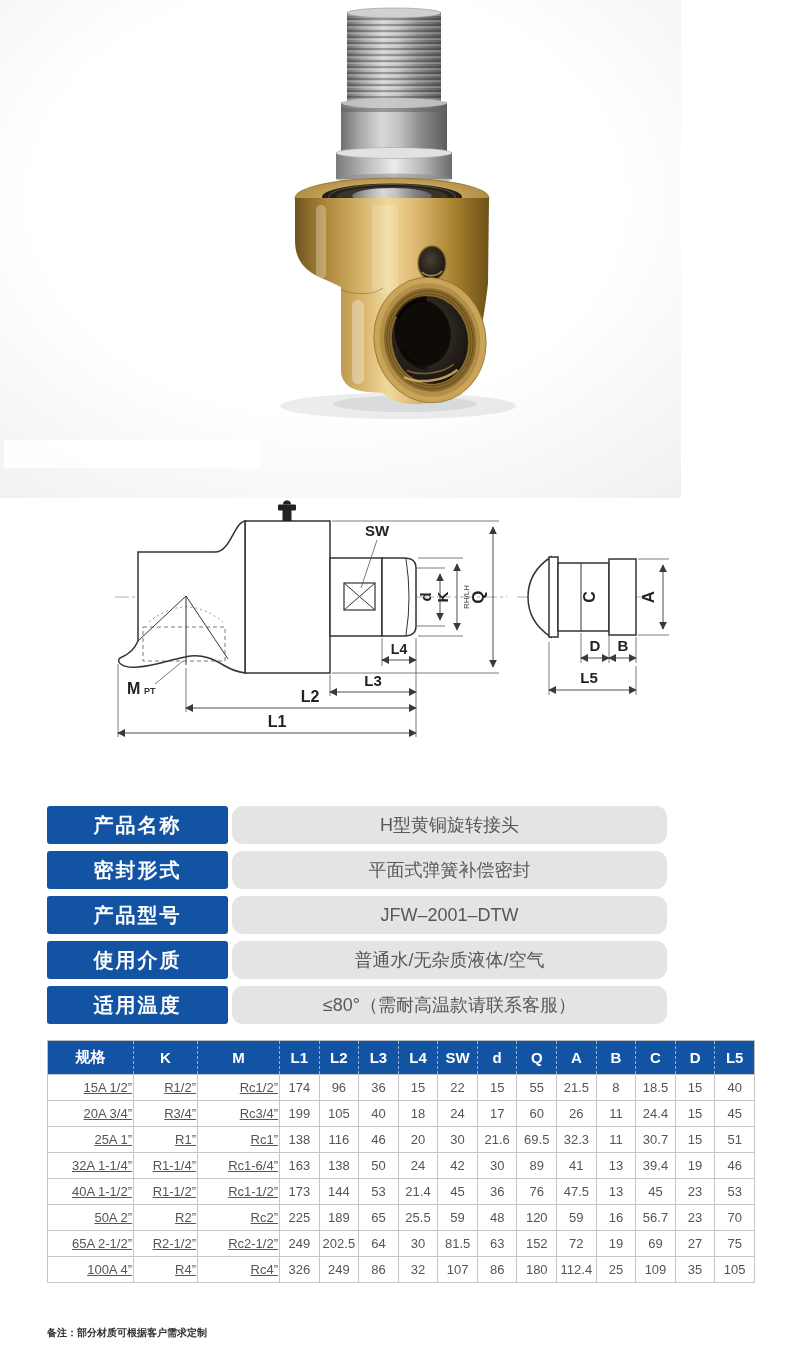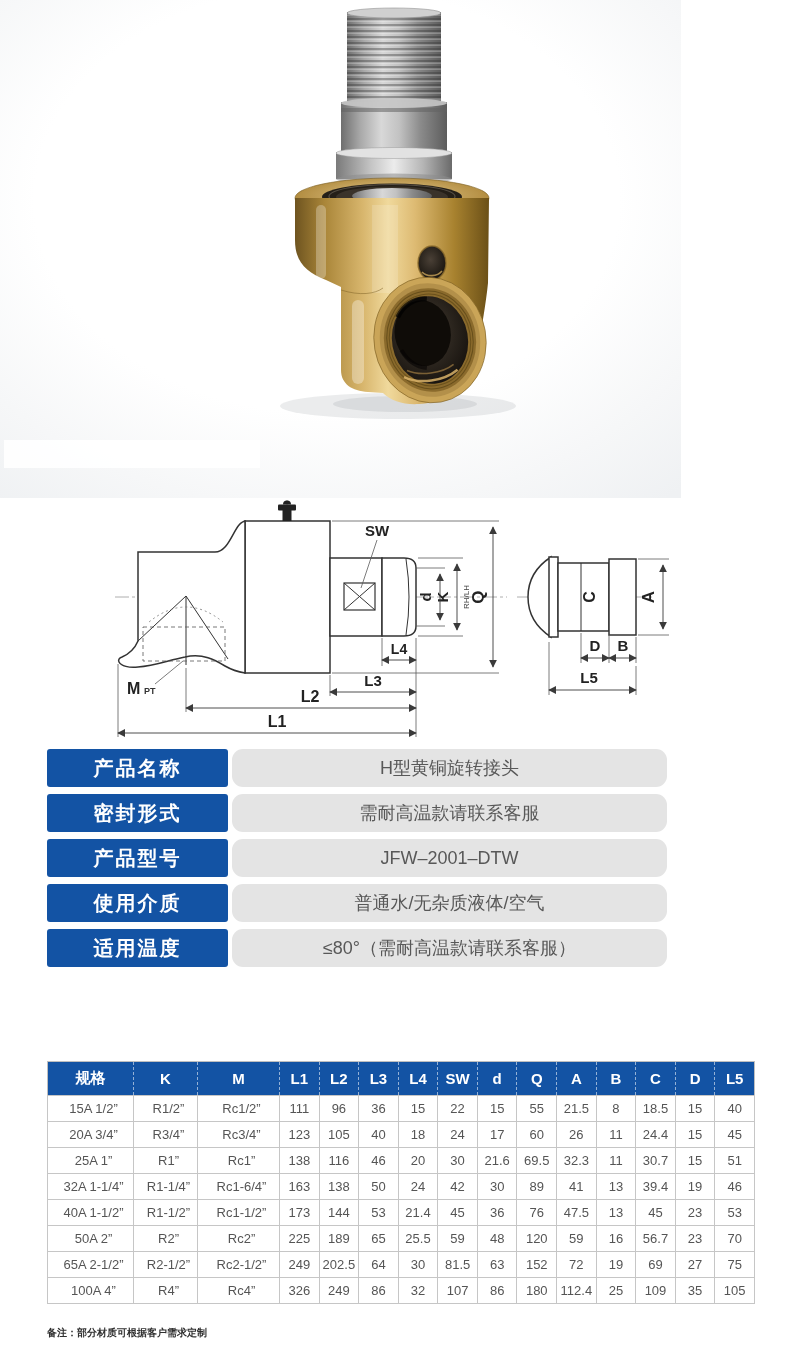--- a/index.html
+++ b/index.html
@@ -16,36 +16,36 @@
   .dim-label{font-weight:bold;fill:#222222;}
   .outline{fill:#ffffff;stroke:#333333;stroke-width:1.5;}
   .thin{fill:none;stroke:#333333;stroke-width:1;}
   .dim{stroke:#3a3a3a;stroke-width:0.9;fill:none;}
   .ext{stroke:#5a5a5a;stroke-width:0.8;fill:none;}
   .cl{stroke:#999999;stroke-width:0.8;fill:none;stroke-dasharray:14 3 3 3;}
   .dash{stroke:#555555;stroke-width:0.8;fill:none;stroke-dasharray:4 3;}
   .dot{stroke:#777777;stroke-width:0.8;fill:none;stroke-dasharray:2 3;}
 
   
-  .info-section{position:absolute;left:47px;top:749px;width:620px;text-align:right;}
+  .info-section{position:absolute;left:47px;top:806px;width:620px;text-align:right;}
   .irow{display:flex;gap:4px;height:38px;margin-bottom:7px;}
   .ilabel{width:181px;background:#1353a4;color:#ffffff;font-size:20px;font-weight:bold;
           display:flex;align-items:center;justify-content:center;border-radius:3px;letter-spacing:2px;}
   .ivalue{flex:1;background:#e4e4e4;color:#585858;font-size:18px;
           display:flex;align-items:center;justify-content:center;border-radius:11px;}
 
   
-  .spec-section{position:absolute;left:47px;top:1040px;width:708px;margin-top:21px;}
+  .spec-section{position:absolute;left:47px;top:1040px;width:708px;}
   table.spec{width:708px;border-collapse:collapse;table-layout:fixed;border:1px solid #bfbfbf;}
   table.spec th{background:#1353a4;color:#ffffff;font-size:15px;font-weight:bold;height:33px;
                 border-right:1px dashed rgba(255,255,255,0.55);padding:0 1px;}
   table.spec th:last-child{border-right:none;}
   table.spec td{border:1px solid #c6c6c6;color:#555555;font-size:13px;height:25px;
                 text-align:center;padding:0 1px;white-space:nowrap;overflow:hidden;}
-  table.spec td.lft{text-align:center;padding-left:7px;}
+  table.spec td.lft{text-align:right;padding-left:7px;text-decoration:underline;}
 
   .note{position:absolute;left:47px;top:1326px;margin:0;font-size:10px;font-weight:bold;color:#2f2f2f;}
 </style>
 </head>
 <body>
 
 <div class="page">
 
   <div class="photo-section">
     <svg width="681" height="498" viewBox="0 0 681 498">
@@ -250,21 +250,21 @@
     </svg>
   </div>
 
   <div class="info-section">
     <div class="irow">
       <div class="ilabel">产品名称</div>
       <div class="ivalue">H型黄铜旋转接头</div>
     </div>
     <div class="irow">
       <div class="ilabel">密封形式</div>
-      <div class="ivalue">需耐高温款请联系客服</div>
+      <div class="ivalue">平面式弹簧补偿密封</div>
     </div>
     <div class="irow">
       <div class="ilabel">产品型号</div>
       <div class="ivalue">JFW–2001–DTW</div>
     </div>
     <div class="irow">
       <div class="ilabel">使用介质</div>
       <div class="ivalue">普通水/无杂质液体/空气</div>
     </div>
     <div class="irow">
@@ -309,38 +309,38 @@
             <th>C</th>
             <th>D</th>
             <th>L5</th>
           </tr>
         </thead>
       <tbody id="spec-body">
           <tr>
             <td class="lft">15A 1/2”</td>
             <td class="lft">R1/2”</td>
             <td class="lft">Rc1/2”</td>
-            <td>111</td>
+            <td>174</td>
             <td>96</td>
             <td>36</td>
             <td>15</td>
             <td>22</td>
             <td>15</td>
             <td>55</td>
             <td>21.5</td>
             <td>8</td>
             <td>18.5</td>
             <td>15</td>
             <td>40</td>
           </tr>
           <tr>
             <td class="lft">20A 3/4”</td>
             <td class="lft">R3/4”</td>
             <td class="lft">Rc3/4”</td>
-            <td>123</td>
+            <td>199</td>
             <td>105</td>
             <td>40</td>
             <td>18</td>
             <td>24</td>
             <td>17</td>
             <td>60</td>
             <td>26</td>
             <td>11</td>
             <td>24.4</td>
             <td>15</td>

